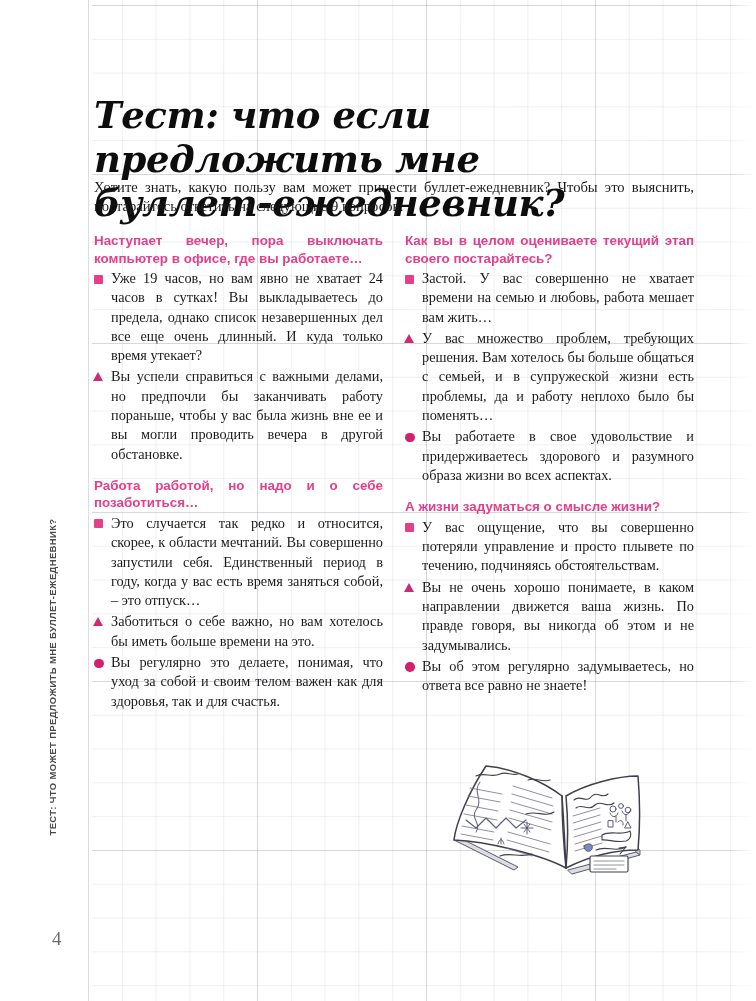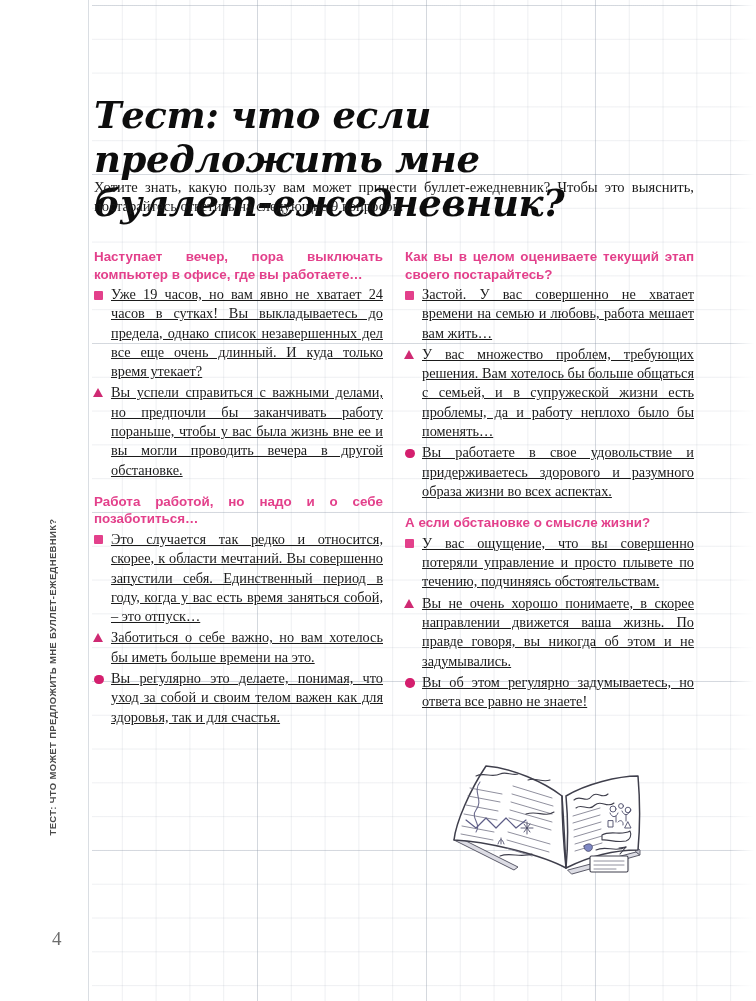--- a/index.html
+++ b/index.html
@@ -129,27 +129,27 @@
   }
   #col-left  { left: 94px; }
   #col-right { left: 405px; }
 
   .q-head {
     font-family: "Liberation Sans", sans-serif;
     font-weight: 700;
     font-size: 13.4px;
     line-height: 17.5px;
     color: #e3408b;
-    margin: 16px 0 2px 0;
+    margin: 0 0 2px 0;
     text-align: justify;
     text-justify: inter-word;
   }
   .q-head:not(:first-child) { margin-top: 13px; }
 
-  .answers { margin: 0 0 0 0; padding: 0; list-style: none; text-decoration: underline; }
+  .answers { margin: 0 0 0 0; padding: 0; list-style: none; }
 
   .answer {
     position: relative;
     padding-left: 17px;
     margin-bottom: 2px;
     font-size: 14.3px;
     line-height: 19.3px;
     text-align: justify;
     text-justify: inter-word;
     color: #1b1b1b;
@@ -254,29 +254,29 @@
       <li class="answer">
         <span class="bullet triangle"></span>
         <span>У вас множество проблем, требующих решения. Вам хотелось бы больше общаться с семьей, и в супружеской жизни есть проблемы, да и работу неплохо было бы поменять…</span>
       </li>
       <li class="answer">
         <span class="bullet circle"></span>
         <span>Вы работаете в свое удовольствие и придерживаетесь здорового и разумного образа жизни во всех аспектах.</span>
       </li>
     </ul>
 
-    <h2 class="q-head">А если обстановке о смысле жизни?</h2>
+    <h2 class="q-head">А жизни задуматься о смысле жизни?</h2>
     <ul class="answers">
       <li class="answer">
         <span class="bullet square"></span>
         <span>У вас ощущение, что вы совершенно потеряли управление и просто плывете по течению, подчиняясь обстоятельствам.</span>
       </li>
       <li class="answer">
         <span class="bullet triangle"></span>
-        <span>Вы не очень хорошо понимаете, в скорее направлении движется ваша жизнь. По правде говоря, вы никогда об этом и не задумывались.</span>
+        <span>Вы не очень хорошо понимаете, в каком направлении движется ваша жизнь. По правде говоря, вы никогда об этом и не задумывались.</span>
       </li>
       <li class="answer">
         <span class="bullet circle"></span>
         <span>Вы об этом регулярно задумываетесь, но ответа все равно не знаете!</span>
       </li>
     </ul>
 
   </div>
 
   <div id="notebook-illustration">

